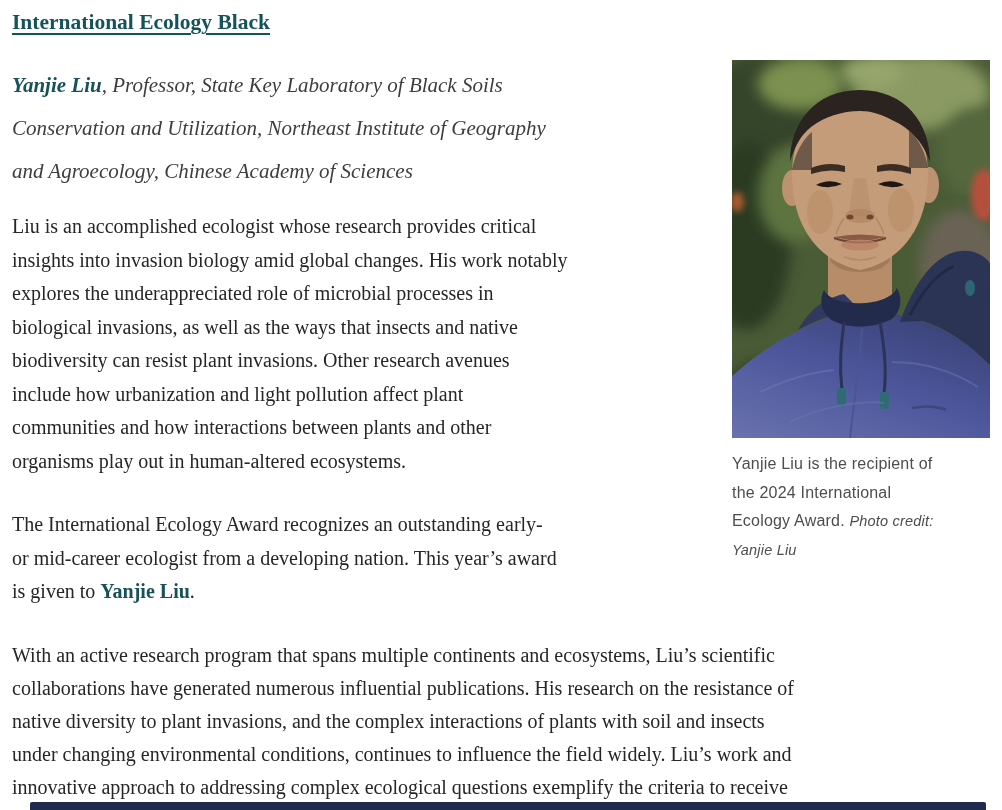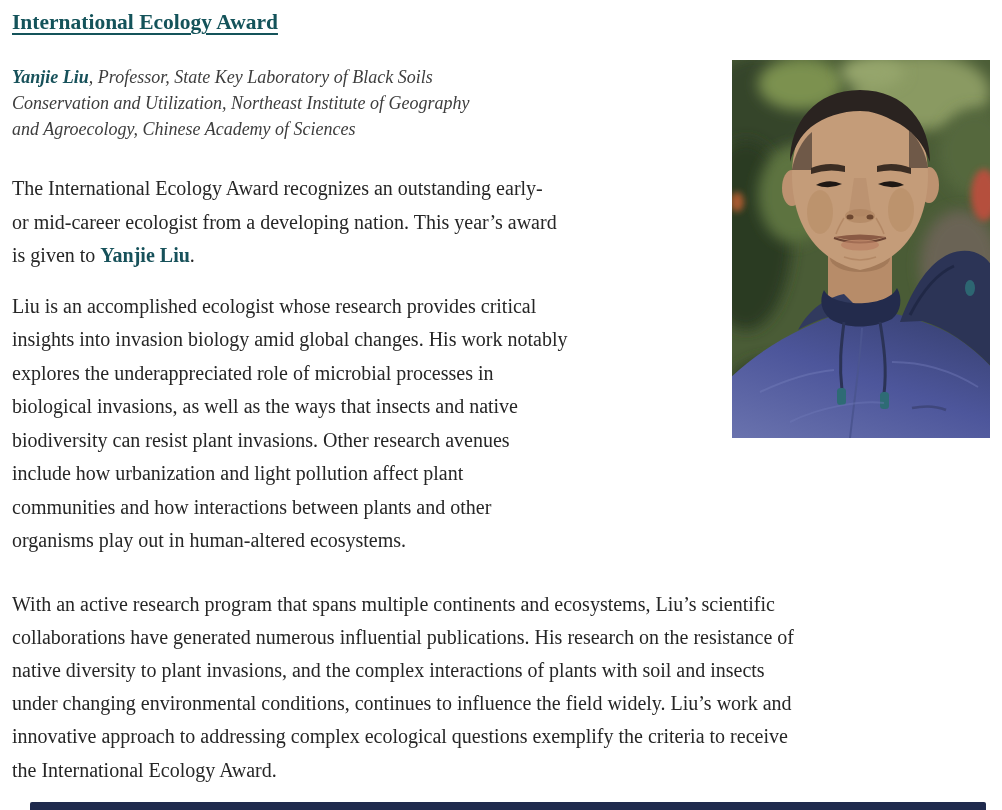--- a/index.html
+++ b/index.html
@@ -21,21 +21,21 @@
   h1.award-title{
     margin:0;font-size:21.5px;line-height:25px;font-weight:bold;
     color:var(--heading-teal);
   }
   h1.award-title a{
     color:var(--heading-teal);text-decoration:underline;
     text-decoration-thickness:2px;text-underline-offset:4px;cursor:pointer;
   }
   .text-col{width:680px;}
   .byline{
-    margin:29px 0 0;font-style:italic;font-size:18px;line-height:26px;
+    margin:29px 0 0;font-style:italic;font-size:21px;line-height:43px;
     color:var(--byline-text);white-space:pre-line;
   }
   .byline .winner-name{font-weight:bold;color:var(--name-teal);font-style:italic;}
   p.body-para{
     margin:0;font-size:20px;line-height:33.5px;color:var(--body-text);
     white-space:pre-line;
   }
   p.intro{margin-top:30px;}
   p.bio{margin-top:17px;}
   p.full-width{margin-top:30px;width:978px;line-height:33.2px;}
@@ -52,40 +52,40 @@
   .bottom-bar{
     position:absolute;left:30px;top:802px;width:956px;height:8px;
     background:var(--bar-navy);border-radius:2px 2px 0 0;
   }
 </style>
 </head>
 <body>
 
 <div class="content">
 
-  <h1 class="award-title"><a>International Ecology Award</a></h1>
+  <h1 class="award-title"><a>International Ecology Black</a></h1>
 
   <div class="text-col">
 
     <p class="byline"><span class="winner-name">Yanjie Liu</span><span>, Professor, State Key Laboratory of Black Soils
 Conservation and Utilization, Northeast Institute of Geography
 and Agroecology, Chinese Academy of Sciences</span></p>
-
-    <p class="body-para intro"><span>The International Ecology Award recognizes an outstanding early-
-or mid-career ecologist from a developing nation. This year’s award
-is given to </span><span class="winner-name-link">Yanjie Liu</span><span>.</span></p>
 
     <p class="body-para bio">Liu is an accomplished ecologist whose research provides critical
 insights into invasion biology amid global changes. His work notably
 explores the underappreciated role of microbial processes in
 biological invasions, as well as the ways that insects and native
 biodiversity can resist plant invasions. Other research avenues
 include how urbanization and light pollution affect plant
 communities and how interactions between plants and other
 organisms play out in human-altered ecosystems.</p>
+
+    <p class="body-para intro"><span>The International Ecology Award recognizes an outstanding early-
+or mid-career ecologist from a developing nation. This year’s award
+is given to </span><span class="winner-name-link">Yanjie Liu</span><span>.</span></p>
 
   </div>
 
   <p class="body-para full-width">With an active research program that spans multiple continents and ecosystems, Liu’s scientific
 collaborations have generated numerous influential publications. His research on the resistance of
 native diversity to plant invasions, and the complex interactions of plants with soil and insects
 under changing environmental conditions, continues to influence the field widely. Liu’s work and
 innovative approach to addressing complex ecological questions exemplify the criteria to receive
 the International Ecology Award.</p>
 
@@ -173,15 +173,19 @@
       <rect x="105" y="328" width="9" height="17" rx="3.5" fill="#2e6b75"></rect>
       <rect x="148" y="332" width="9" height="17" rx="3.5" fill="#2e6b75"></rect>
 
       <path d="M 130 268 C 128 302 122 342 118 378" stroke="#4b5590" stroke-width="2" fill="none"></path>
       <path d="M 28 332 C 58 318 80 312 102 310" stroke="#707ab8" stroke-width="2" fill="none" opacity="0.5"></path>
       <path d="M 160 302 C 192 302 222 312 246 327" stroke="#707ab8" stroke-width="2" fill="none" opacity="0.45"></path>
       <path d="M 58 362 C 90 346 132 340 152 343" stroke="#707ab8" stroke-width="2" fill="none" opacity="0.4"></path>
       <path d="M 180 348 Q 200 344 214 350" stroke="#39406f" stroke-width="2.5" fill="none" opacity="0.7"></path>
     </g>
   </svg>
+  <figcaption><span>Yanjie Liu is the recipient of
+the 2024 International
+Ecology Award. </span><span class="photo-credit">Photo credit:
+Yanjie Liu</span></figcaption>
 </figure>
 
 <div class="bottom-bar"></div>
 
 </body></html>

